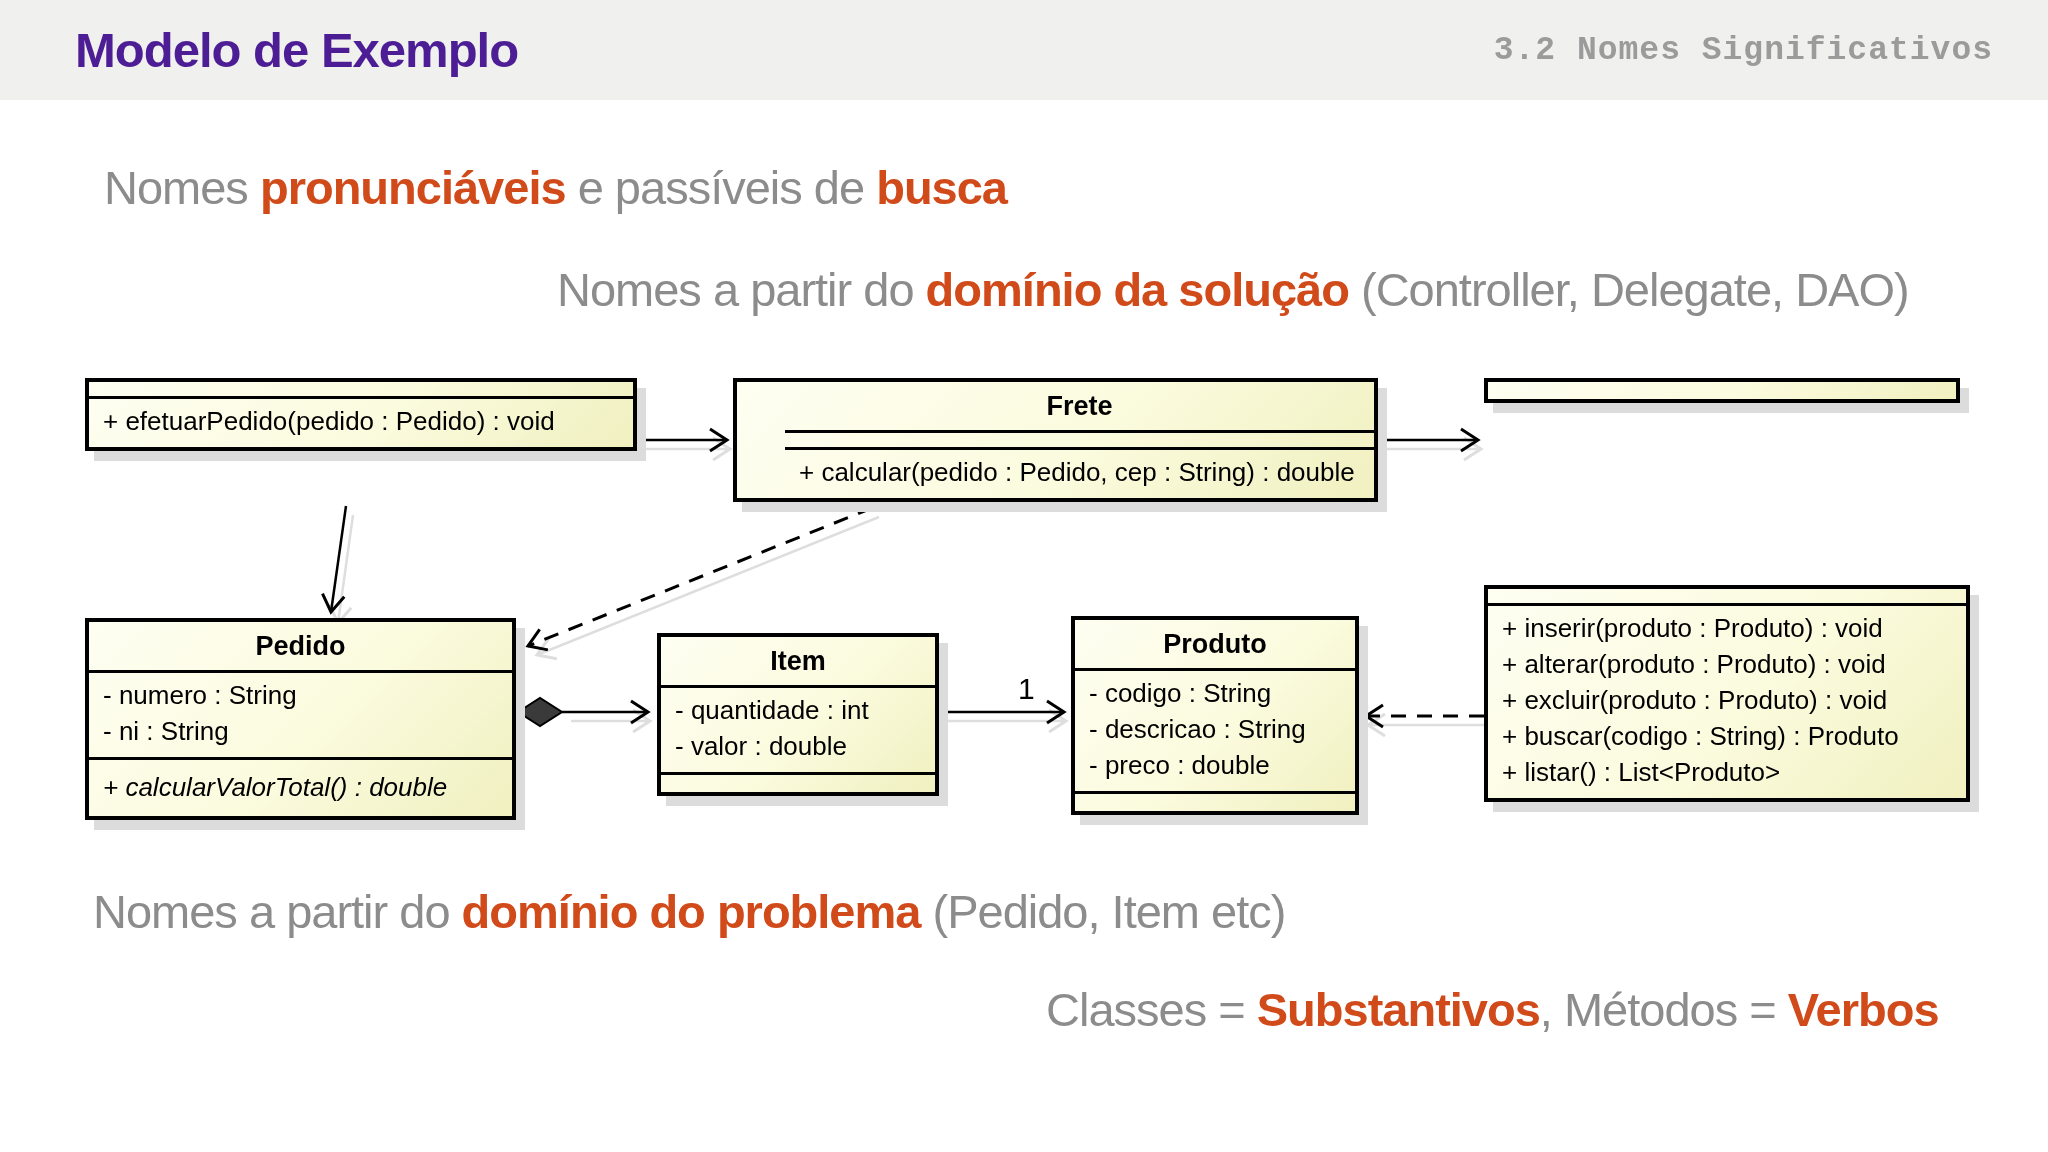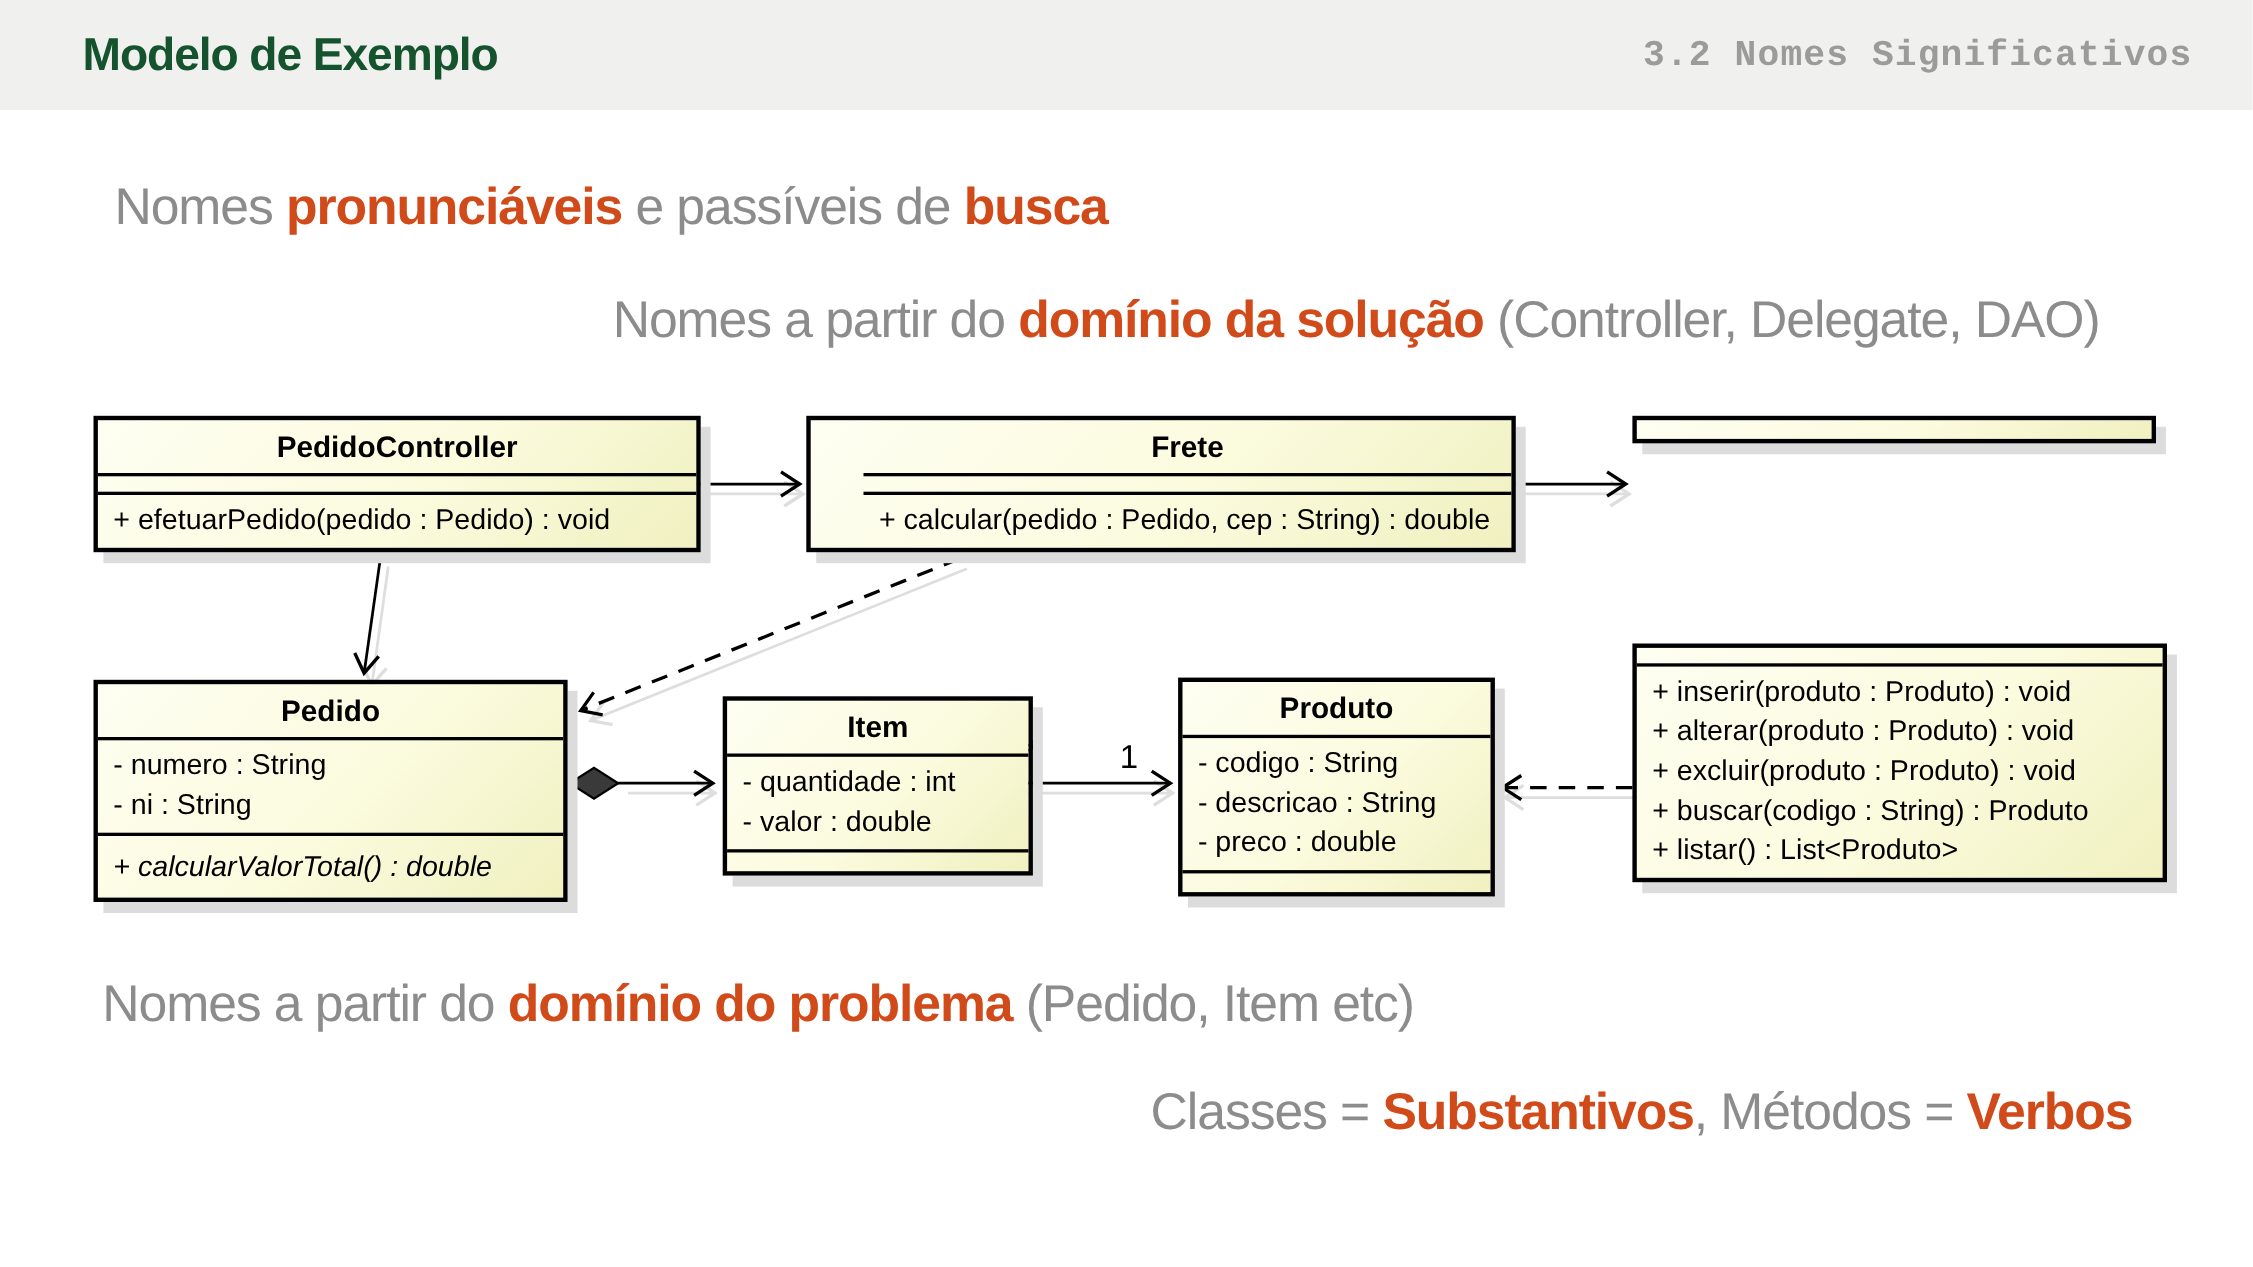--- a/index.html
+++ b/index.html
@@ -10,21 +10,21 @@
     font-family:"Liberation Sans", sans-serif;
   }
   
   .header {
     position:absolute; left:0; top:0; width:2048px; height:100px;
     background:#f0f0ee;
     display:flex; align-items:center; justify-content:space-between;
     padding:0 55px 0 75px;
   }
   .header-title {
-    font-size:42px; font-weight:bold; color:#14532d; letter-spacing:-1px;
+    font-size:49px; font-weight:bold; color:#4c1d95; letter-spacing:-1px;
   }
   .header-section {
     font-family:"Liberation Mono","DejaVu Sans Mono",monospace;
     font-size:33px; font-weight:bold; color:#9b9b9b; letter-spacing:1px;
   }
   
   .bigline {
     position:absolute; font-size:47px; color:#8c8c8c; letter-spacing:-1px;
     white-space:nowrap;
   }
@@ -101,21 +101,20 @@
 
     <path d="M 921 712 H 1064" stroke="#000" stroke-width="2.5" fill="none" marker-end="url(#arrB)"></path>
 
     <path d="M 1484 716 H 1366" stroke="#000" stroke-width="3" fill="none" stroke-dasharray="15 11" marker-end="url(#arrB)"></path>
   </svg>
 
   <div class="mult" style="left:932px; top:668px;">*</div>
   <div class="mult" style="left:1018px; top:672px;">1</div>
 
   <div class="uml-box" style="left:85px; top:378px; width:552px;">
-    <div class="uml-title">PedidoController</div>
     <div class="uml-sec empty"></div>
     <div class="uml-sec">
       <div class="uml-line">+ efetuarPedido(pedido : Pedido) : void</div>
     </div>
   </div>
 
   <div class="uml-box" style="left:733px; top:378px; width:645px;padding-left:48px;">
     <div class="uml-title">Frete</div>
     <div class="uml-sec empty"></div>
     <div class="uml-sec">

